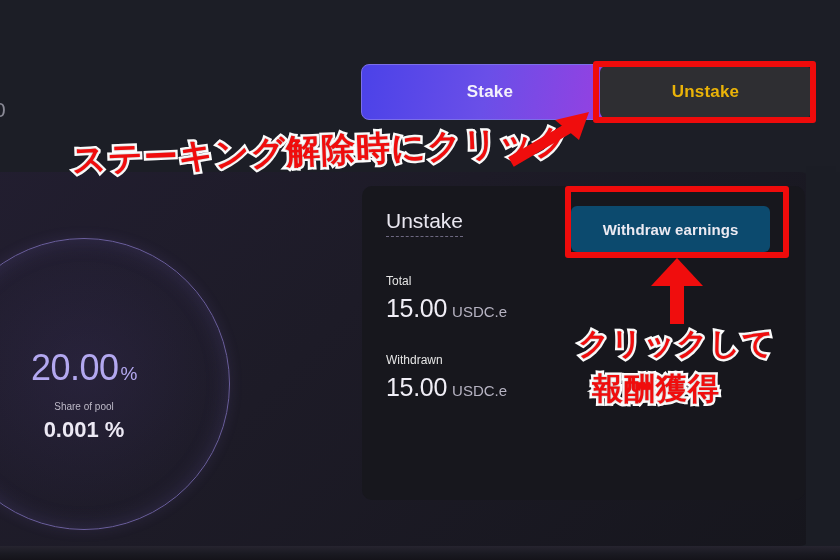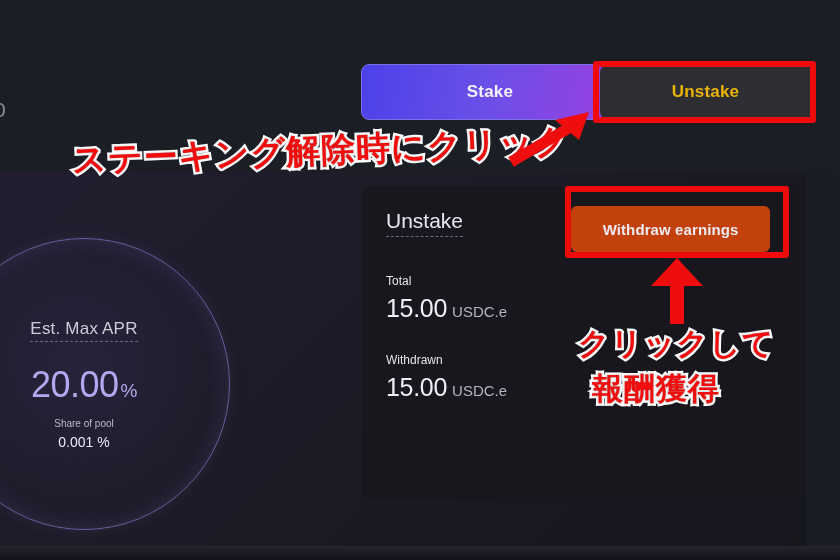--- a/index.html
+++ b/index.html
@@ -46,21 +46,21 @@
   }
   .apr-label{
     font-size:17px;color:#cfcbd8;letter-spacing:.2px;
     border-bottom:1px dashed #6d6880;padding-bottom:2px;
   }
   .apr-value{
     margin-top:22px;font-size:36px;color:#b3a8f0;letter-spacing:-.5px;font-weight:400;
   }
   .apr-value .pct{font-size:19px;color:#b3a8f0;margin-left:2px;}
   .pool-label{margin-top:12px;font-size:10px;color:#bdb9c7;}
-  .pool-value{margin-top:5px;font-size:14px;color:#ece9f4;}
+  .pool-value{margin-top:5px;font-size:22px;color:#ece9f4;font-weight:bold;}
 
   
   .left-cut{
     position:absolute;left:-6px;top:98px;font-size:21px;color:#8b8b97;letter-spacing:0;
   }
 
   
   .btn-stake{
     position:absolute;left:361px;top:64px;width:258px;height:56px;
     border-radius:8px;border:1px solid #7b6fe8;
@@ -81,21 +81,21 @@
   .earn-card{
     position:absolute;left:362px;top:186px;width:443px;height:314px;
     background:#17171d;border-radius:10px;
   }
   .earn-title{
     position:absolute;left:24px;top:23px;font-size:21px;color:#e9e7f0;font-weight:400;
     border-bottom:1px dashed #6d6880;padding-bottom:3px;
   }
   .btn-withdraw{
     position:absolute;left:209px;top:20px;width:199px;height:46px;
-    background:#c2410c;border-radius:6px;
+    background:#0c4a6e;border-radius:6px;
     display:flex;align-items:center;justify-content:center;
     color:#eceaf2;font-size:15px;font-weight:700;letter-spacing:.1px;cursor:pointer;
   }
   .stat{position:absolute;left:24px;}
   .stat .k{font-size:12px;color:#e5e5e5;font-weight:400;}
   .stat .v{margin-top:6px;font-size:25px;color:#f0eef6;letter-spacing:-.3px;}
   .stat .v .unit{font-size:15px;color:#b6b3c2;margin-left:5px;letter-spacing:0;margin-top:11px;}
   .s1{top:88px;} .s2{top:167px;} .s3{top:246px;}
 
   
@@ -127,21 +127,20 @@
 
   <div class="top-band"></div>
   <div class="main-panel"></div>
   <div class="panel-outer-edge"></div>
   <div class="bottom-strip"></div>
 
   <div class="left-cut">0</div>
 
   <div class="apr-circle">
     <div class="apr-inner">
-      <div class="apr-label">Est. Max APR</div>
       <div class="apr-value"><span>20.00</span><span class="pct">%</span></div>
       <div class="pool-label">Share of pool</div>
       <div class="pool-value">0.001 %</div>
     </div>
   </div>
 
   <div class="btn-stake">Stake</div>
   <div class="btn-unstake">Unstake</div>
 
   <div class="earn-card">

